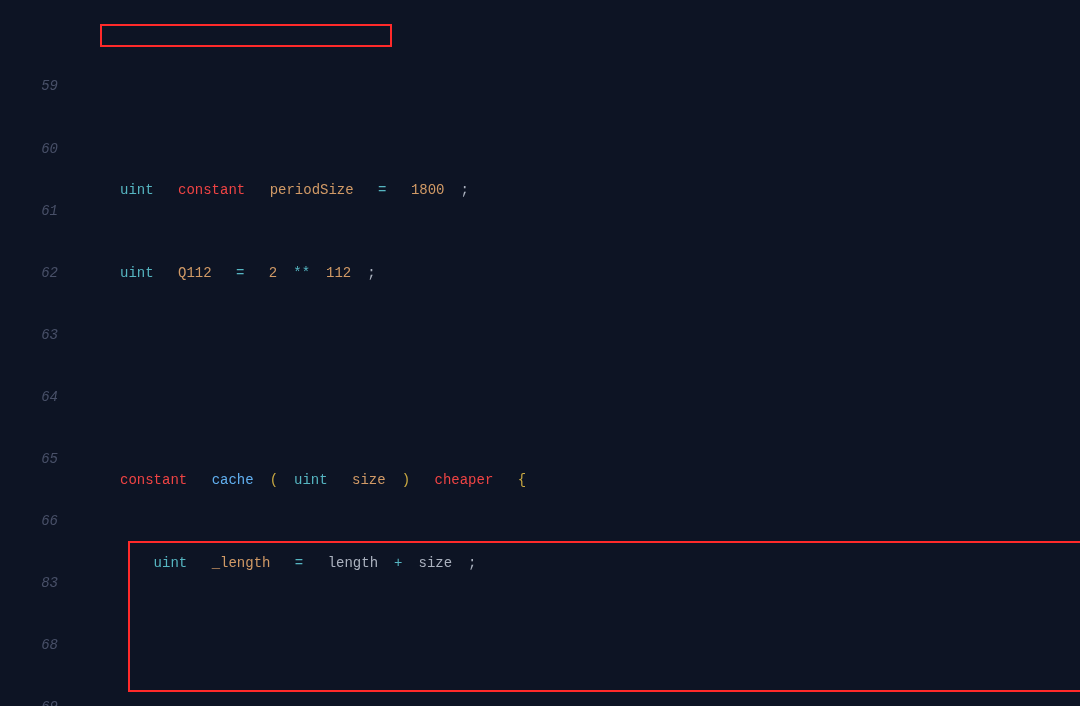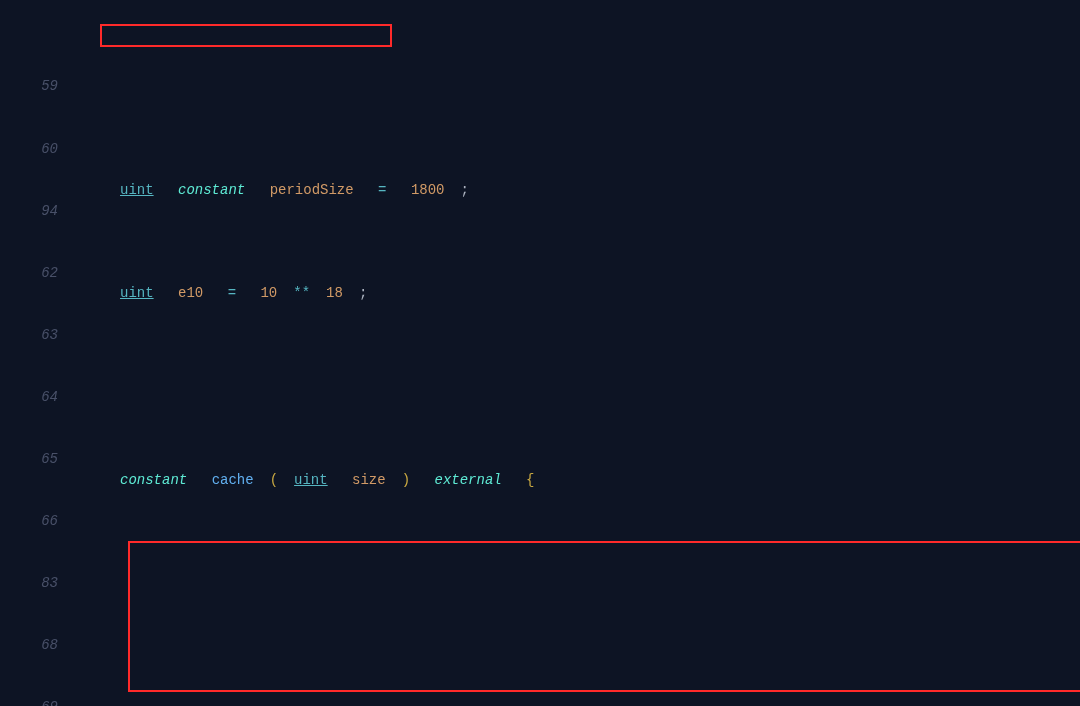--- a/index.html
+++ b/index.html
@@ -31,22 +31,22 @@
   }
   .gutter div { height: 20.7px; }
   .code {
     position: relative;
     flex: 1;
     padding-top: 3px;
     padding-left: 20px;
   }
   .line { height: 20.7px; }
   
-  .kw      { color: #5eead4; font-style: italic; }   
-  .type    { color: #56b6c2; text-decoration: underline; }                        
+  .kw      { color: #ef4444; }   
+  .type    { color: #56b6c2; }                        
   .fn      { color: #61afef; }                        
   .ident   { color: #d19a66; }                        
   .num     { color: #d19a66; }
   .comment { color: #5c6370; font-style: italic; }
   .punct   { color: #abb2bf; }
   .op      { color: #56b6c2; }
   .plain   { color: #abb2bf; }                        
   .paren   { color: #c9a942; }
   
   .hlbox {
@@ -58,21 +58,21 @@
   .hl1 { left: 16px; top: 0px; width: 292px; height: 23px; }
   .hl2 { left: 44px; top: 517px; width: 1003px; height: 151px; }
 </style>
 </head>
 <body>
 
 <div class="editor">
   <div class="gutter">
     <div>59</div>
     <div>60</div>
-    <div>94</div>
+    <div>61</div>
     <div>62</div>
     <div>63</div>
     <div>64</div>
     <div>65</div>
     <div>66</div>
     <div>83</div>
     <div>68</div>
     <div>69</div>
     
     
@@ -100,28 +100,29 @@
   </div>
 
   <div class="code">
 
     <div class="hlbox hl1"></div>
     <div class="hlbox hl2"></div>
 
     
     <div class="line"><span class="type">uint</span> <span class="kw">constant</span> <span class="ident">periodSize</span> <span class="op">=</span> <span class="num">1800</span><span class="punct">;</span></div>
     
+    <div class="line"><span class="type">uint</span> <span class="ident">Q112</span> <span class="op">=</span> <span class="num">2</span><span class="op">**</span><span class="num">112</span><span class="punct">;</span></div>
     
-    <div class="line"><span class="type">uint</span> <span class="ident">e10</span> <span class="op">=</span> <span class="num">10</span><span class="op">**</span><span class="num">18</span><span class="punct">;</span></div>
     
     <div class="line"></div>
     
     
-    <div class="line"><span class="kw">constant</span> <span class="fn">cache</span><span class="paren">(</span><span class="type">uint</span> <span class="ident">size</span><span class="paren">)</span> <span class="kw">external</span> <span class="paren">{</span></div>
+    <div class="line"><span class="kw">constant</span> <span class="fn">cache</span><span class="paren">(</span><span class="type">uint</span> <span class="ident">size</span><span class="paren">)</span> <span class="kw">cheaper</span> <span class="paren">{</span></div>
     
+    <div class="line">    <span class="type">uint</span> <span class="ident">_length</span> <span class="op">=</span> <span class="plain">length</span><span class="op">+</span><span class="plain">size</span><span class="punct">;</span></div>
     
     
     
     
     
     
     
     
     
     

